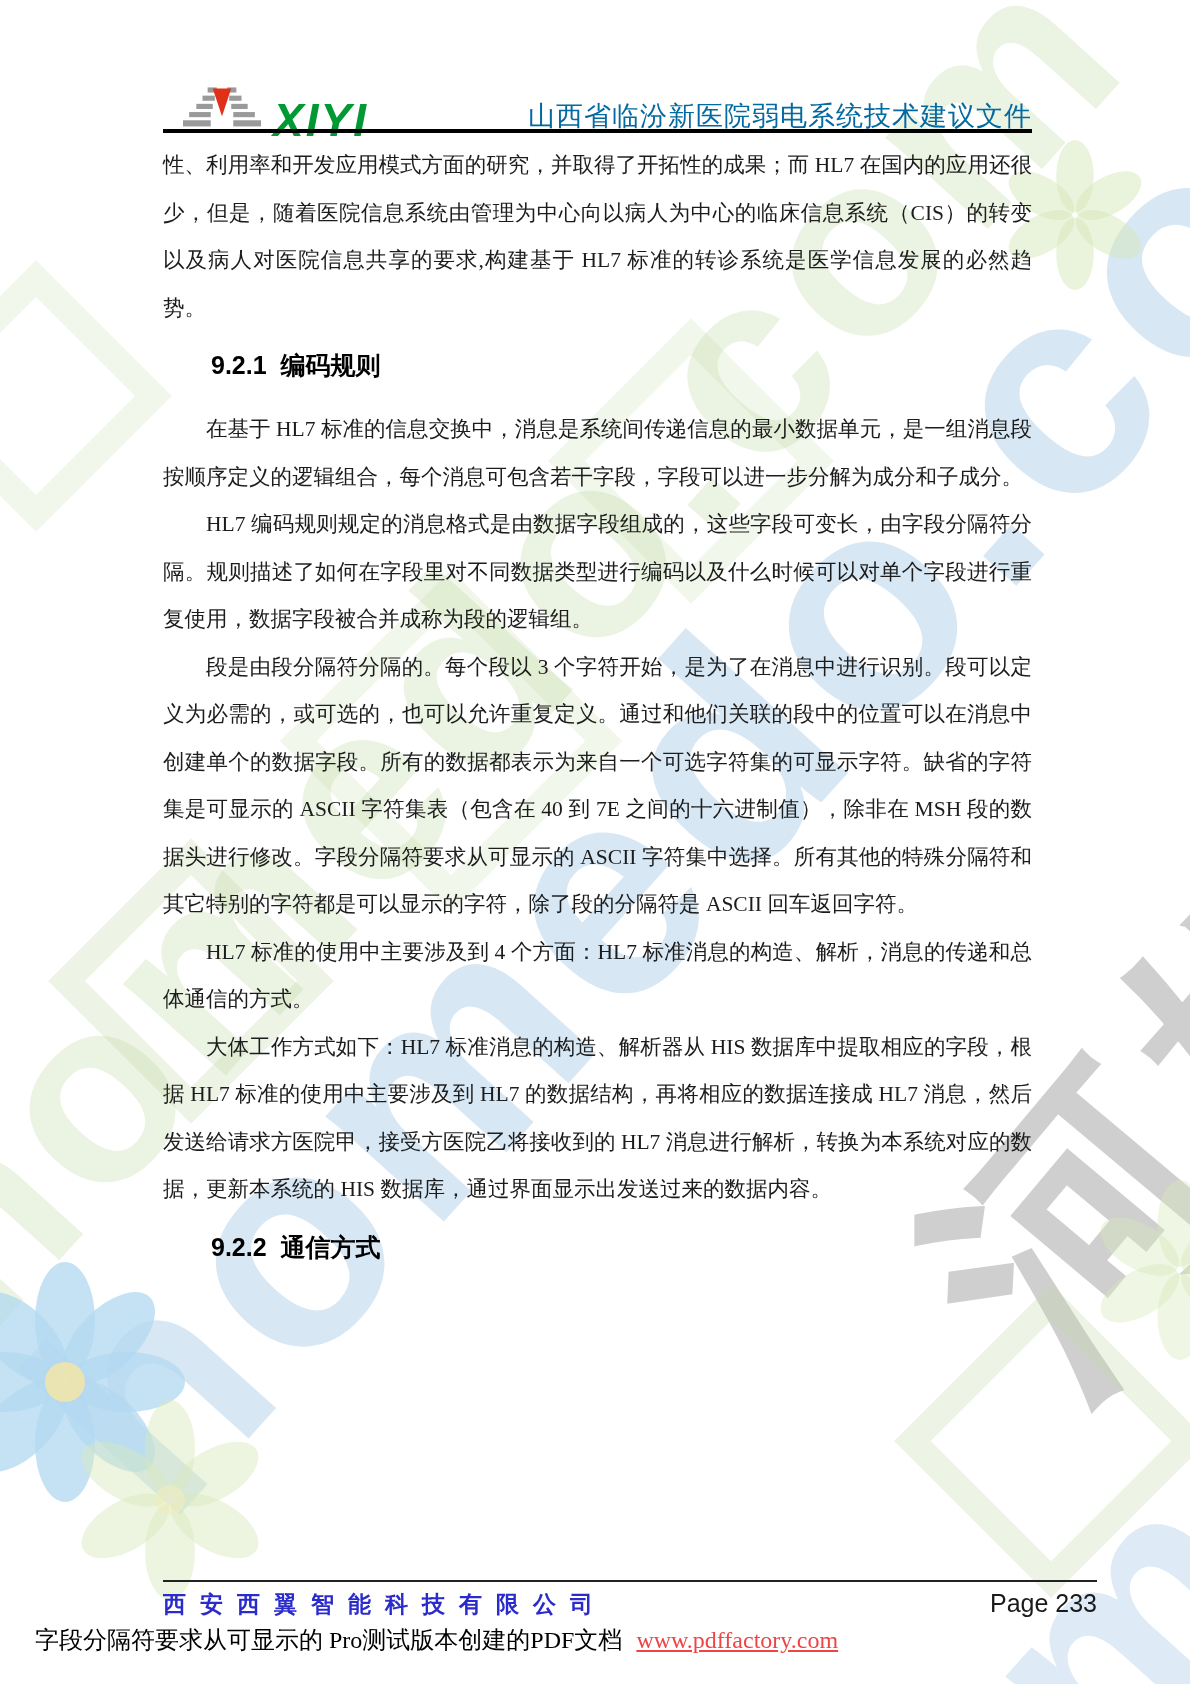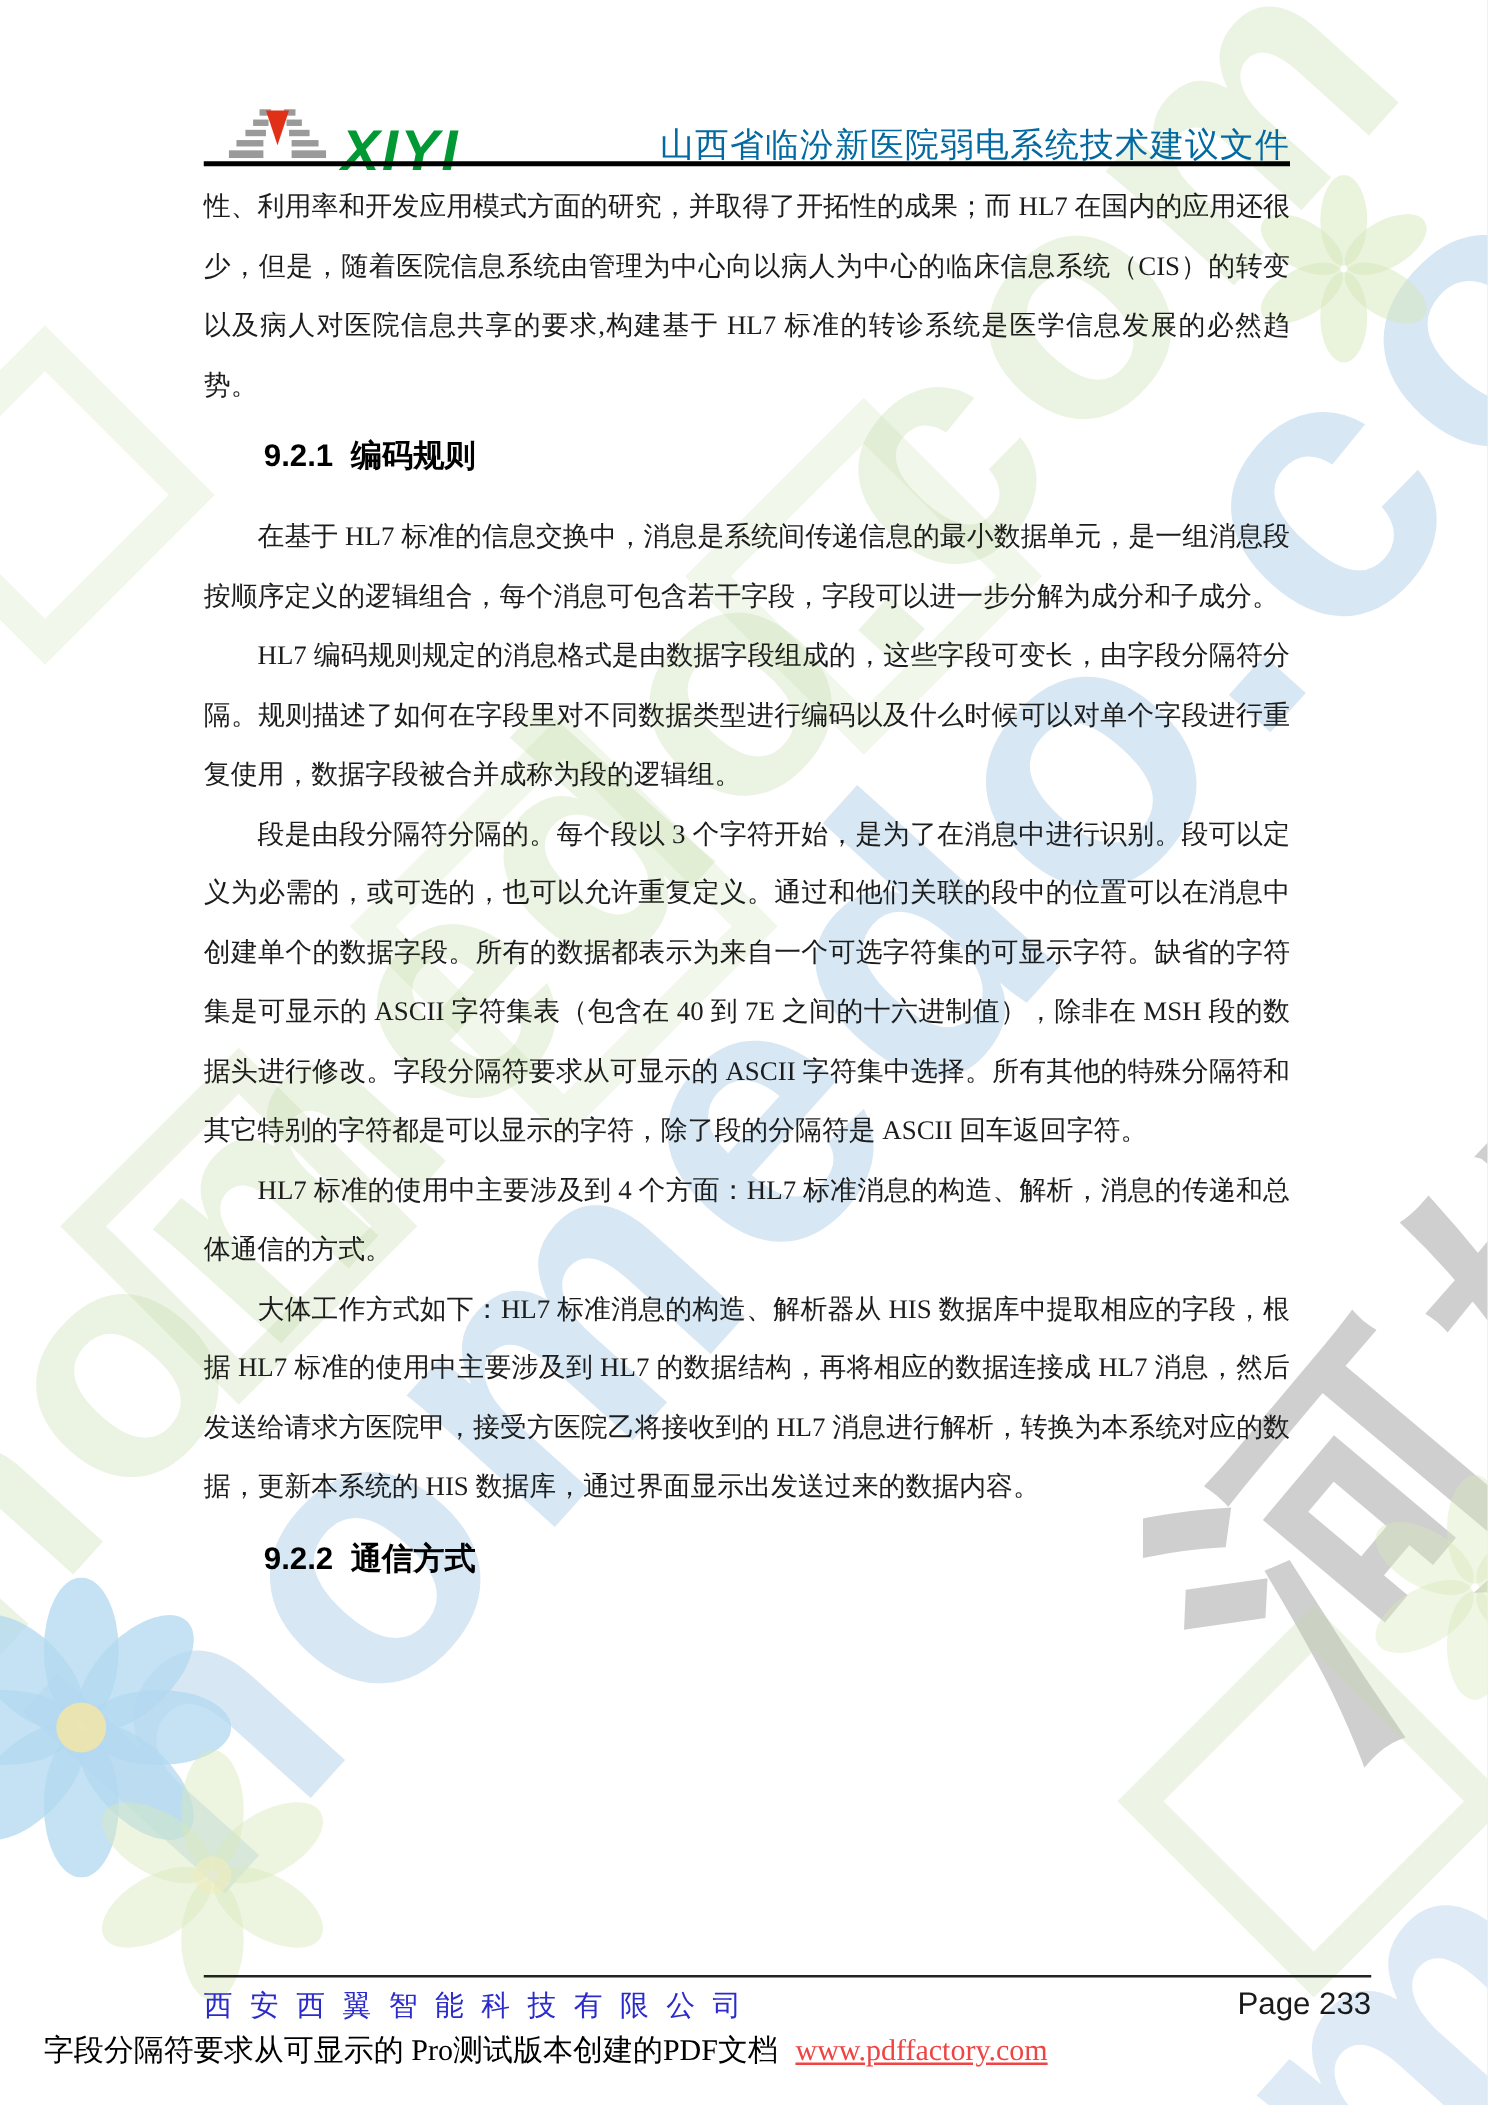--- a/index.html
+++ b/index.html
@@ -63,21 +63,21 @@
   }
   .h-num{margin-right:14px;}
   
   .footer{
     position:absolute;left:163px;top:1580px;width:934px;z-index:2;
     border-top:2px solid #222;
     display:flex;justify-content:space-between;align-items:flex-start;
     padding-top:7px;
   }
   .footer-company{
-    color:#2b2bcc;font-size:23px;letter-spacing:14px;white-space:nowrap;
+    color:#2b2bcc;font-size:23px;letter-spacing:14px;white-space:nowrap;font-weight:bold;
   }
   .footer-page{
     font-family:"Liberation Sans","DejaVu Sans",sans-serif;
     font-size:25px;color:#1a1a1a;white-space:nowrap;
   }
   
   .pdfline{
     position:absolute;left:35px;top:1624px;z-index:2;
     font-size:24px;color:#000;white-space:nowrap;
   }

